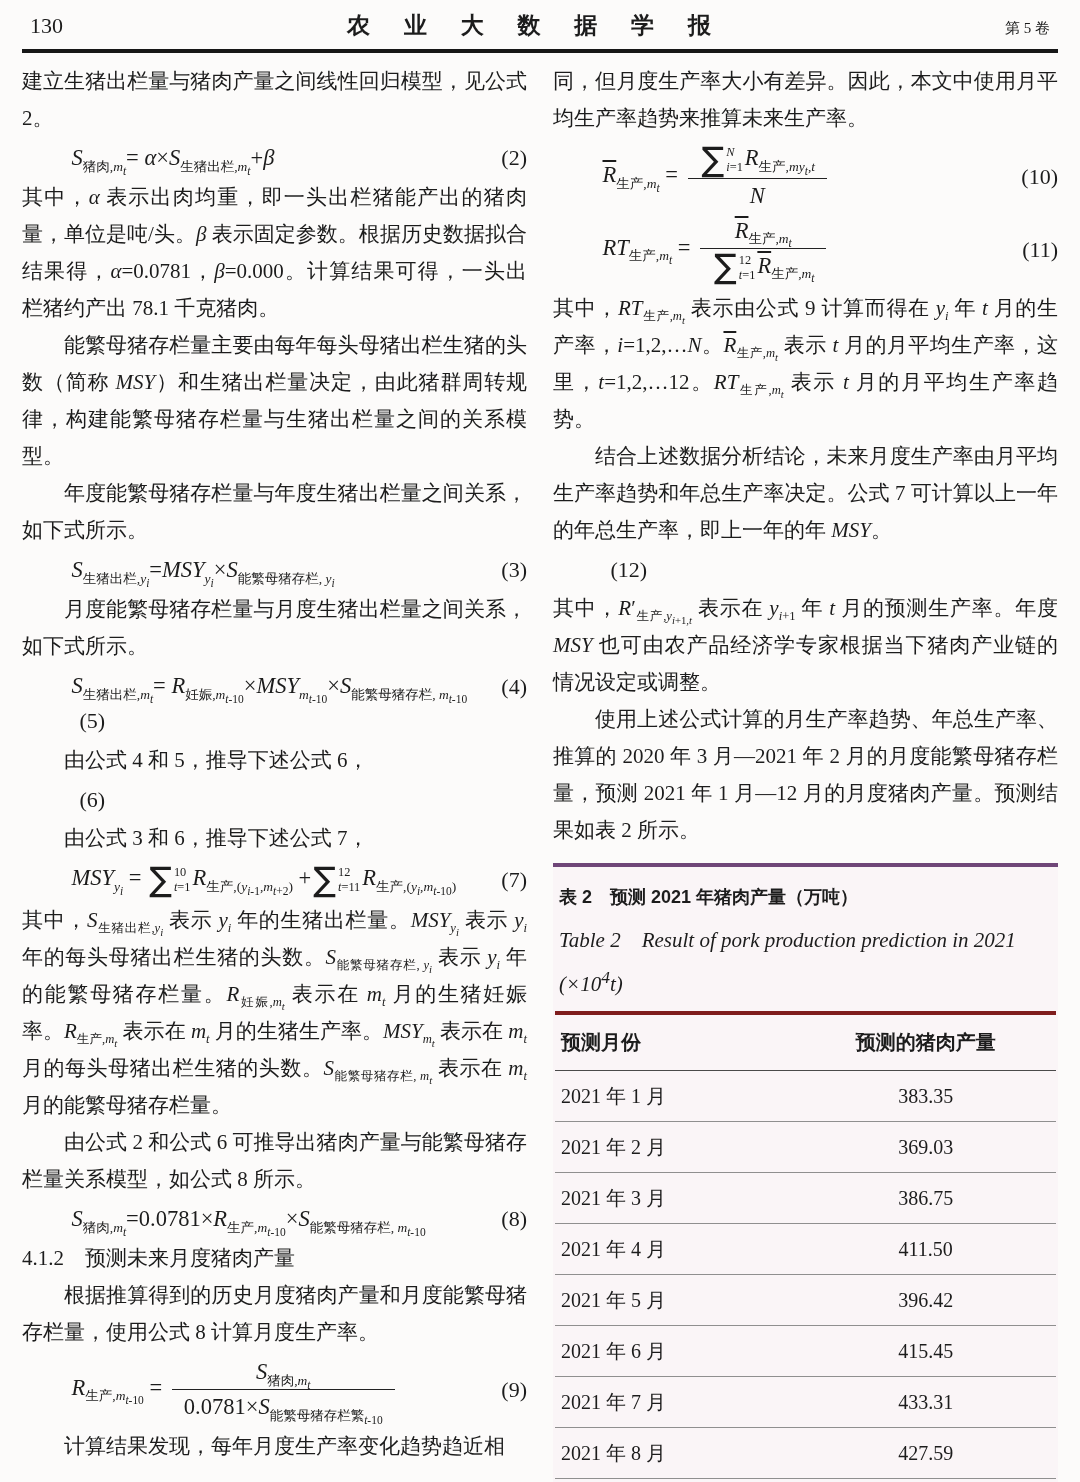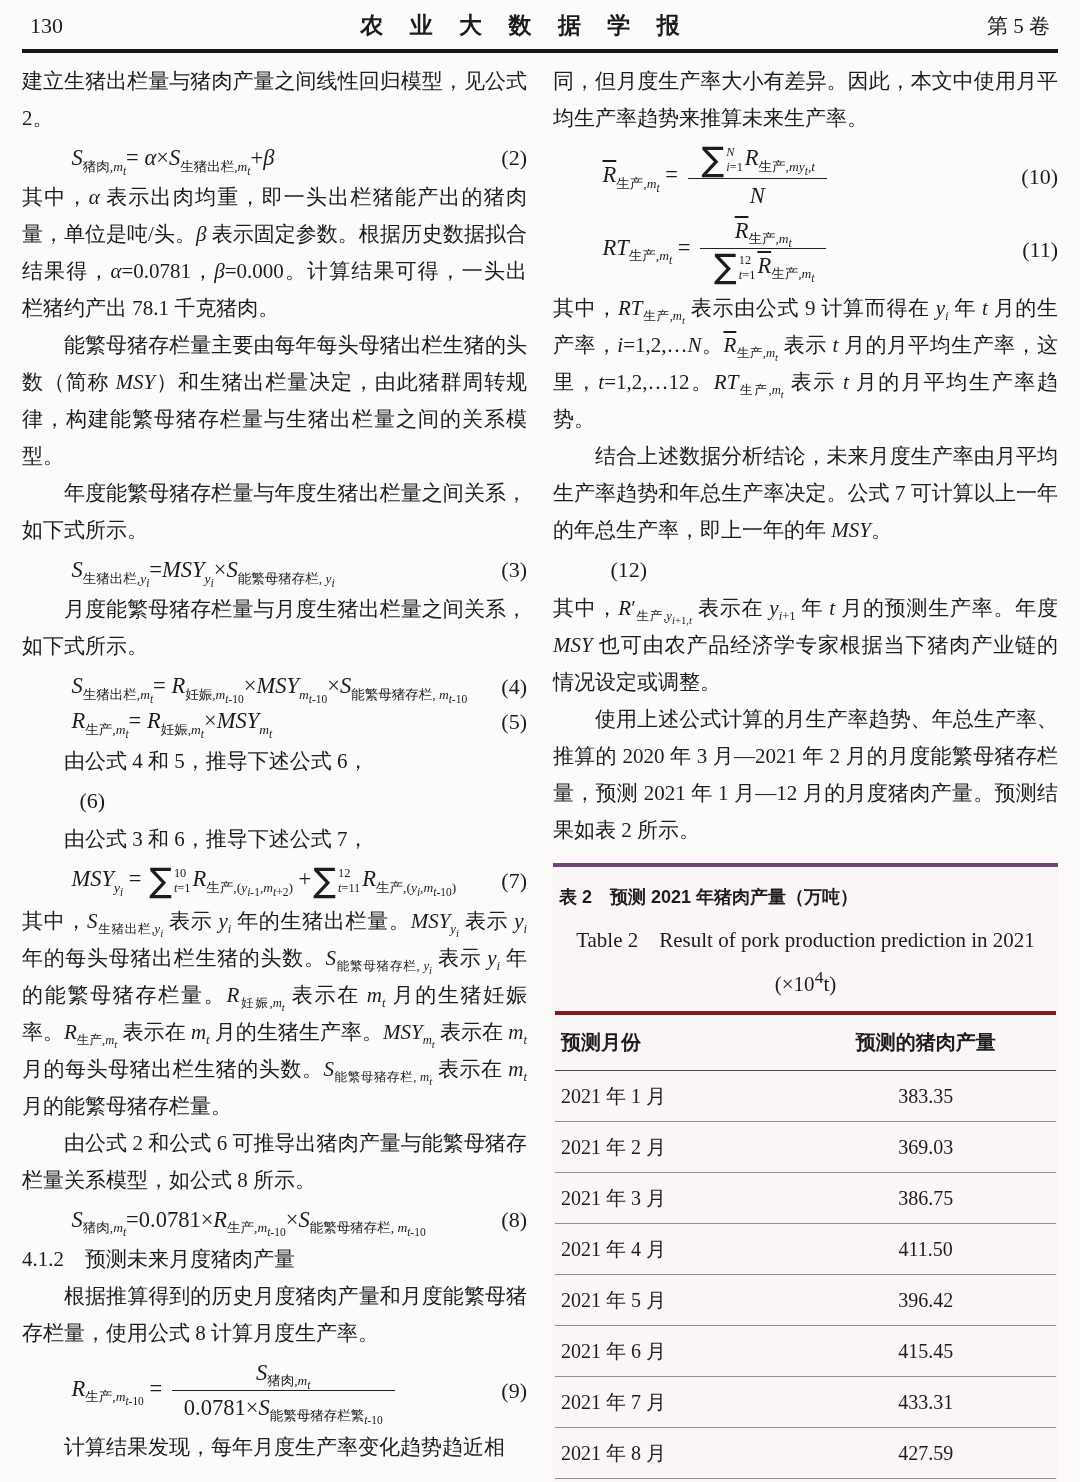--- a/index.html
+++ b/index.html
@@ -5,22 +5,22 @@
   html,body{margin:0;padding:0;background:#e8e8e8;}
   .page{
     width:1080px;height:1482px;box-sizing:border-box;
     margin:0 auto;background:#fcfbfa;color:#1c1c1c;
     padding:4px 22px 0 22px;overflow:hidden;
     font-family:"Liberation Serif","DejaVu Serif",serif;
   }
   
   .head{display:flex;justify-content:space-between;align-items:baseline;padding:6px 8px 8px 8px;}
   .head .pgnum{font-size:22px;}
-  .head .jtitle{font-family:Liberation Sans, sans-serif;font-weight:700;font-size:23px;letter-spacing:10px;}
-  .head .vol{font-size:21px;}
+  .head .jtitle{font-family:Liberation Mono, monospace;font-weight:700;font-size:23px;letter-spacing:10px;}
+  .head .vol{font-size:15px;}
   .head-rule{height:4px;background:#171717;margin:0 0 10px 0;}
   
   .cols{display:flex;gap:26px;}
   .col{flex:1 1 0;min-width:0;font-size:21px;line-height:37px;text-align:justify;}
   .col p{margin:0;}
   .ind{text-indent:2em;}
   
   .formula-row{
     display:flex;justify-content:space-between;align-items:center;
     margin:7px 0;padding-left:2.2em;font-size:22.5px;line-height:1.25;text-align:left;
@@ -38,21 +38,21 @@
   .frac .num{padding:0 12px 3px 12px;border-bottom:1.7px solid #222;}
   .frac .den{padding:3px 12px 0 12px;}
   .sect-head{margin:2px 0;text-align:left;}
   
   .table-block{
     margin-top:14px;background:#faf5f7;
     border-top:4px solid #6f4678;border-bottom:4px solid #6f4678;
     padding:4px 2px 0 2px;
   }
   .cap-cn{font-family:"Liberation Sans","DejaVu Sans",sans-serif;font-weight:700;font-size:18px;margin:8px 4px 6px 4px;text-align:left;}
-  .cap-en{font-size:21px;margin:0 4px 8px 4px;text-align:center;}
+  .cap-en{font-size:21px;margin:0 4px 8px 4px;text-align:left;font-style:italic;}
   table.t2{width:100%;border-collapse:collapse;font-size:20px;}
   table.t2 th{
     font-family:"Liberation Sans","DejaVu Sans",sans-serif;font-weight:700;
     border-top:4px solid #7f1d1d;border-bottom:1.5px solid #4a4a4a;
     padding:9px 6px;text-align:left;
   }
   table.t2 th.valcol{text-align:center;width:52%;}
   table.t2 td{padding:6.5px 6px;text-align:left;margin-left:28px;}
   table.t2 td.val{text-align:center;}
   table.t2 tbody tr:not(:last-child) td{border-bottom:1px solid #8f8f8f;}
@@ -88,21 +88,20 @@
         <span class="fnum">(3)</span>
       </div>
 
       <p class="ind">月度能繁母猪存栏量与月度生猪出栏量之间关系，如下式所示。</p>
 
       <div class="formula-row">
         <span class="f"><i>S</i><sub>生猪出栏,<i>m</i><sub><i>t</i></sub></sub>= <i>R</i><sub>妊娠,<i>m</i><sub><i>t</i>-10</sub></sub>×<i>MSY</i><sub><i>m</i><sub><i>t</i>-10</sub></sub>×<i>S</i><sub>能繁母猪存栏, <i>m</i><sub><i>t</i>-10</sub></sub></span>
         <span class="fnum">(4)</span>
       </div>
       <div class="formula-row">
-        <span class="f"><i>R</i><sub>生产,<i>m</i><sub><i>t</i></sub></sub>= <i>R</i><sub>妊娠,<i>m</i><sub><i>t</i></sub></sub>×<i>MSY</i><sub><i>m</i><sub><i>t</i></sub></sub></span>
         <span class="fnum">(5)</span>
       </div>
 
       <p class="ind">由公式 4 和 5，推导下述公式 6，</p>
 
       <div class="formula-row">
         <span class="fnum">(6)</span>
       </div>
 
       <p class="ind">由公式 3 和 6，推导下述公式 7，</p>

